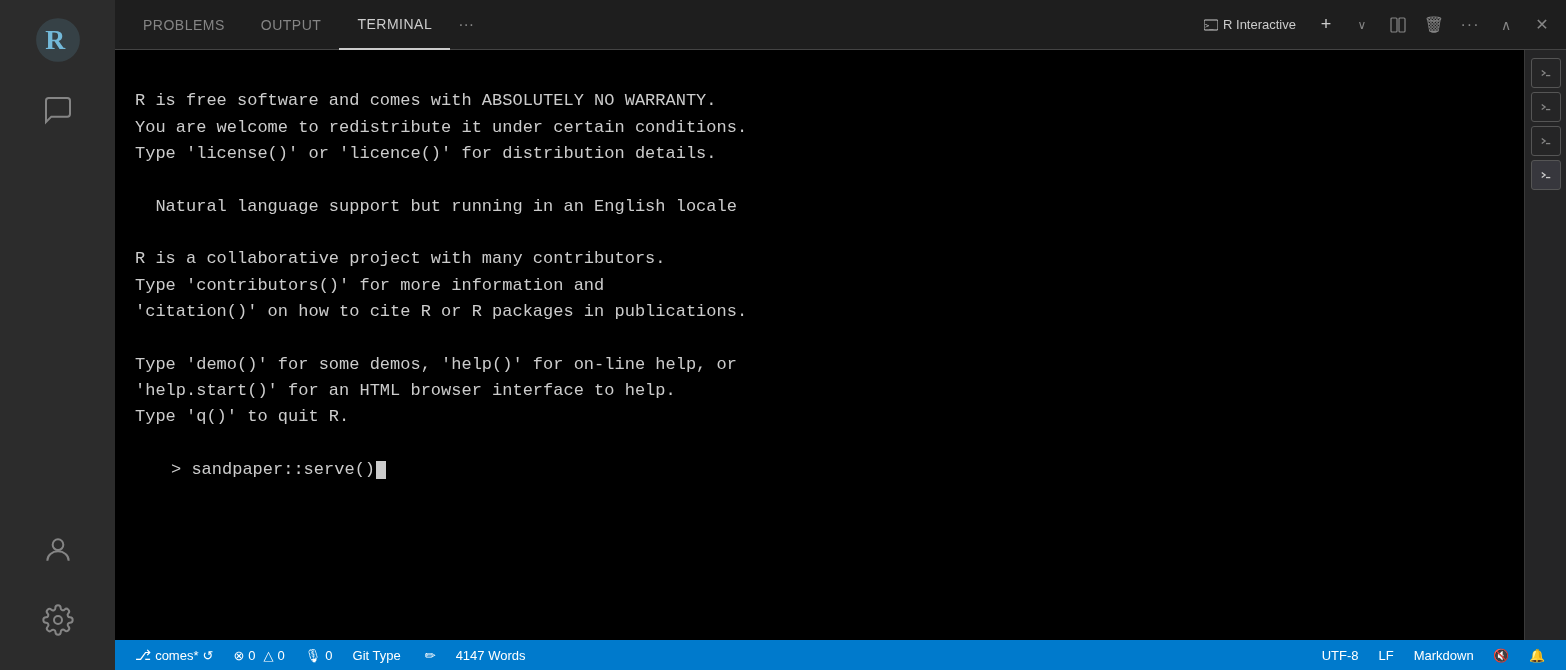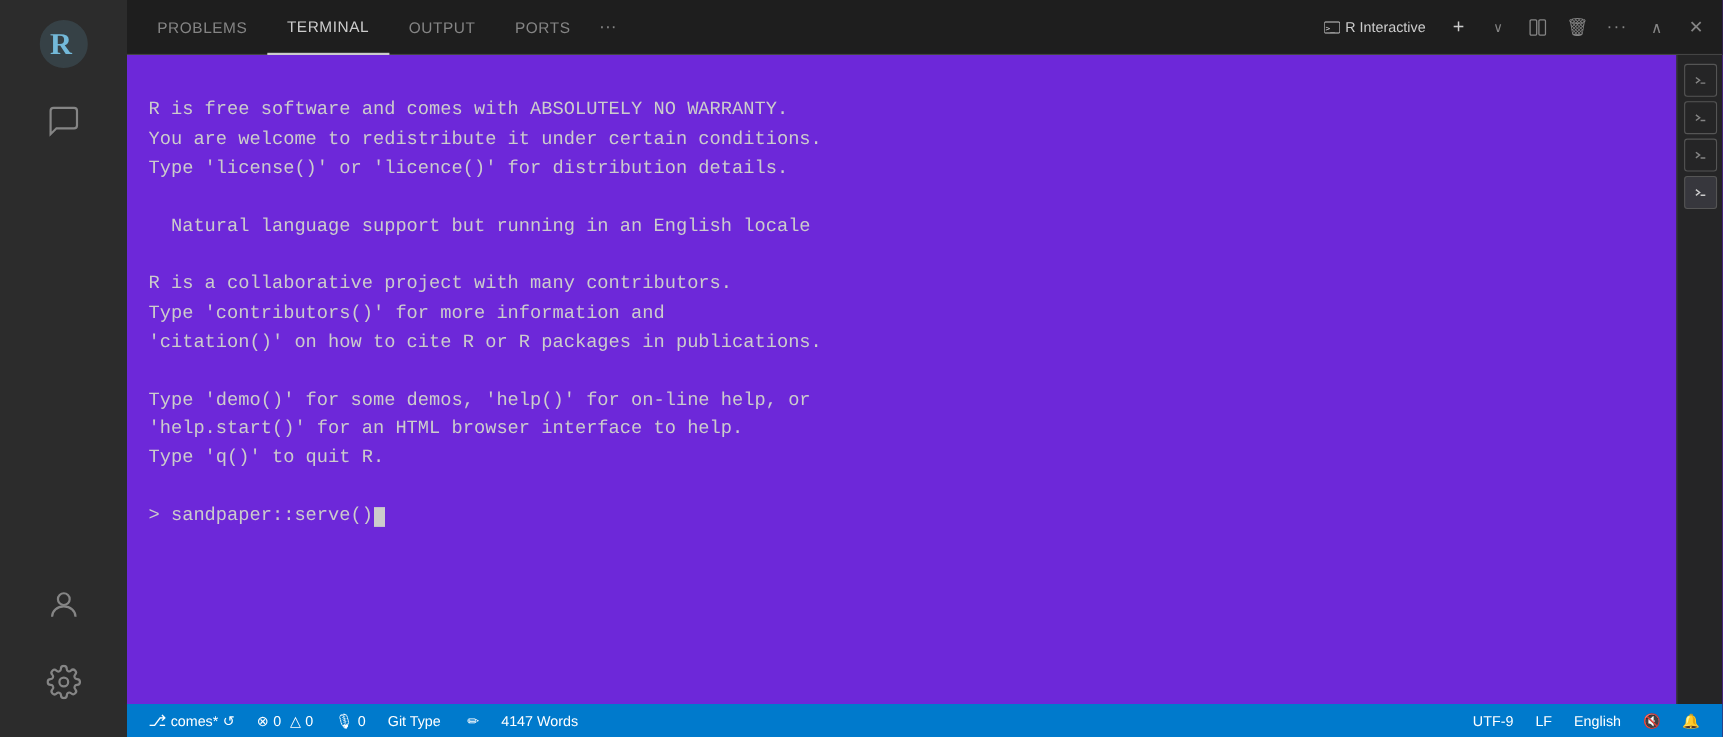--- a/index.html
+++ b/index.html
@@ -115,36 +115,37 @@
       color: #858585;
       font-size: 16px;
       border-radius: 3px;
     }
 
     
     .terminal-area {
       display: flex;
       flex: 1;
       overflow: hidden;
-      background: #6d28d9;
+      background: #000000;
     }
 
     .terminal-content {
       flex: 1;
       padding: 12px 20px;
       font-family: 'Consolas', 'Courier New', monospace;
       font-size: 17px;
       line-height: 1.55;
       color: #cccccc;
       overflow-y: auto;
       white-space: pre;
     }
 
     .terminal-prompt {
       display: inline;
+      margin-left: 36px;
     }
     .cursor {
       display: inline-block;
       width: 10px;
       height: 18px;
       background: #cccccc;
       vertical-align: text-bottom;
       margin-left: 1px;
     }
 
@@ -228,23 +229,22 @@
       <path d="M19.4 15a1.65 1.65 0 0 0 .33 1.82l.06.06a2 2 0 0 1-2.83 2.83l-.06-.06a1.65 1.65 0 0 0-1.82-.33 1.65 1.65 0 0 0-1 1.51V21a2 2 0 0 1-4 0v-.09A1.65 1.65 0 0 0 9 19.4a1.65 1.65 0 0 0-1.82.33l-.06.06a2 2 0 0 1-2.83-2.83l.06-.06A1.65 1.65 0 0 0 4.68 15a1.65 1.65 0 0 0-1.51-1H3a2 2 0 0 1 0-4h.09A1.65 1.65 0 0 0 4.6 9a1.65 1.65 0 0 0-.33-1.82l-.06-.06a2 2 0 0 1 2.83-2.83l.06.06A1.65 1.65 0 0 0 9 4.68a1.65 1.65 0 0 0 1-1.51V3a2 2 0 0 1 4 0v.09a1.65 1.65 0 0 0 1 1.51 1.65 1.65 0 0 0 1.82-.33l.06-.06a2 2 0 0 1 2.83 2.83l-.06.06A1.65 1.65 0 0 0 19.4 9a1.65 1.65 0 0 0 1.51 1H21a2 2 0 0 1 0 4h-.09a1.65 1.65 0 0 0-1.51 1z"></path>
     </svg>
   </div>
   <div style="height:10px;"></div>
 </div>
 
 <div class="main-area">
 
   <div class="panel-tabs">
     <div class="panel-tab">PROBLEMS</div>
+    <div class="panel-tab">OUTPUT</div>
     <div class="panel-tab active">TERMINAL</div>
-    <div class="panel-tab">OUTPUT</div>
-    <div class="panel-tab">PORTS</div>
     <div class="tab-dots">···</div>
 
     <div class="panel-toolbar">
       <div class="toolbar-btn">
         <svg viewBox="0 0 14 10" width="14" height="10" fill="currentColor">
           <rect x="0" y="0" width="14" height="10" rx="1" fill="none" stroke="currentColor" stroke-width="1"></rect>
           <text x="1" y="8" font-size="7" font-family="monospace" fill="currentColor">&gt;_</text>
         </svg>
         <span>R Interactive</span>
       </div>
@@ -330,27 +330,27 @@
       <span>Git Type</span>
     </div>
     <div class="status-item" style="margin-left:4px;">
       ✏
     </div>
     <div class="status-item">
       <span>4147 Words</span>
     </div>
     <div style="flex:1;"></div>
     <div class="status-item">
-      <span>UTF-9</span>
+      <span>UTF-8</span>
     </div>
     <div class="status-item">
       <span>LF</span>
     </div>
     <div class="status-item">
-      <span>English</span>
+      <span>Markdown</span>
     </div>
     <div class="status-item">
       <span>🔇</span>
     </div>
     <div class="status-item">
       <span>🔔</span>
     </div>
   </div>
 
 </div>

